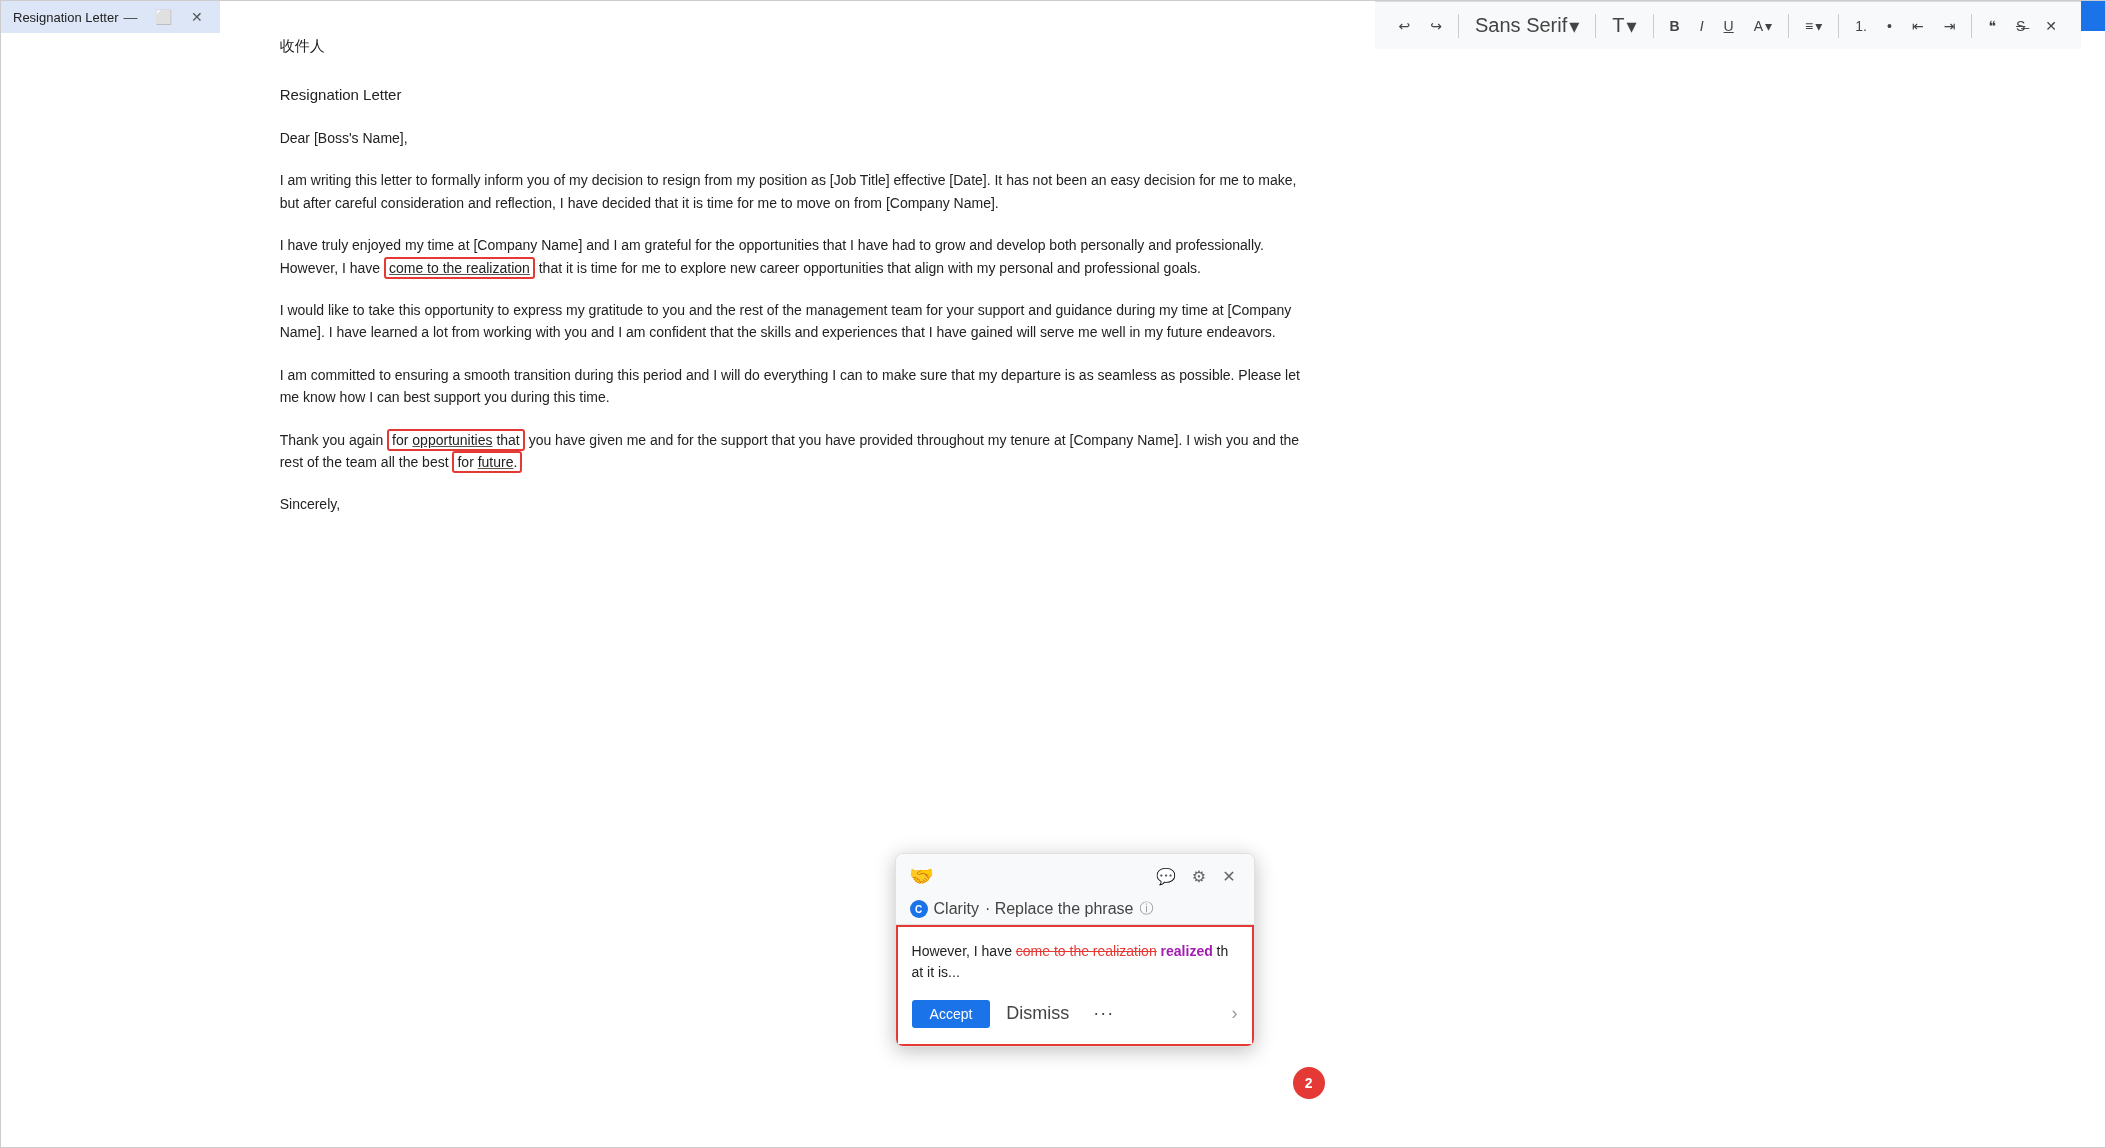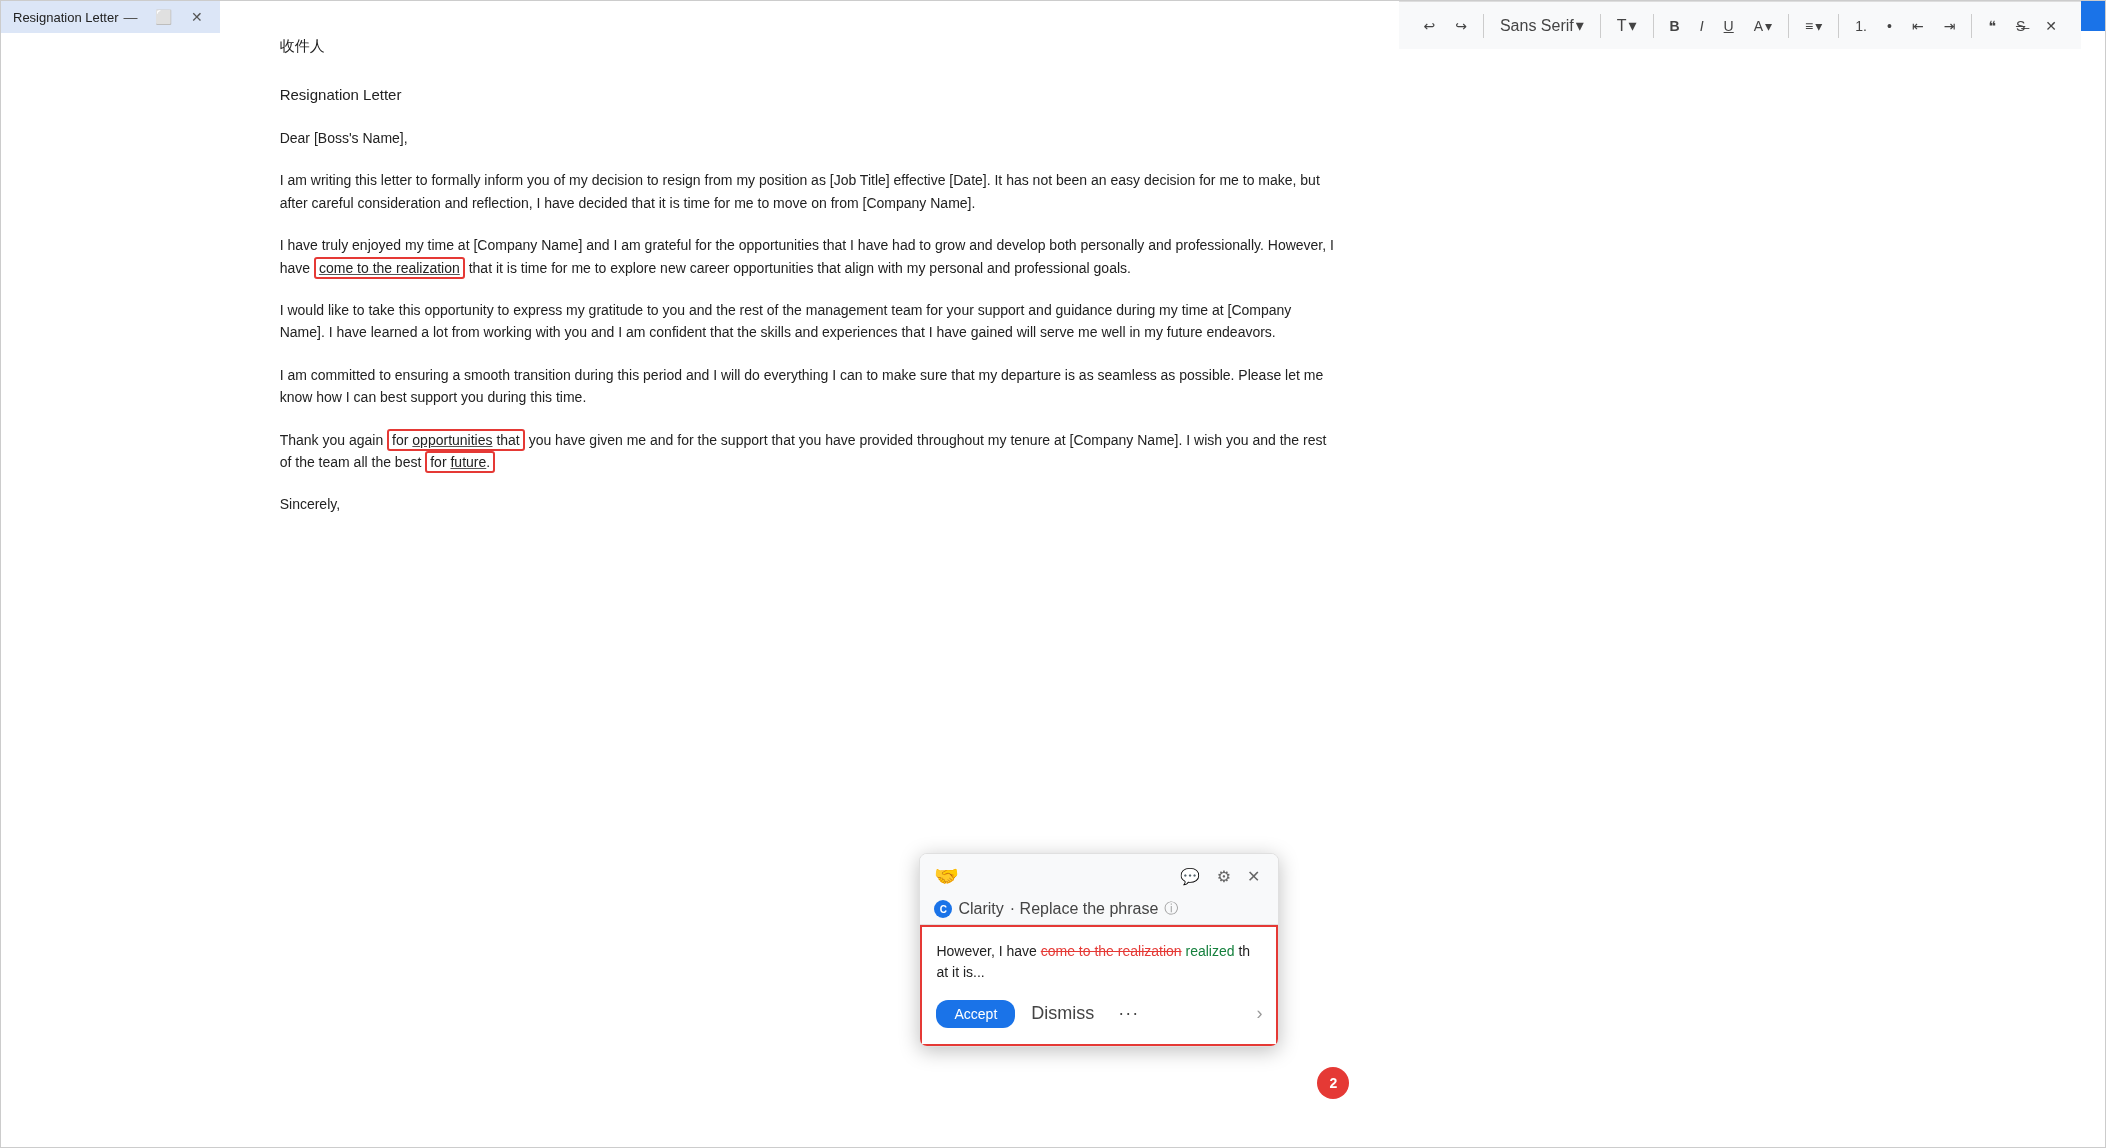--- a/index.html
+++ b/index.html
@@ -79,22 +79,22 @@
       margin-bottom: 20px;
       line-height: 1.6;
     }
 
     .strikethrough-red {
       text-decoration: line-through;
       color: #e53935;
     }
 
     .suggestion-new {
-      color: #15803d;
-      font-weight: 400;
+      color: #a21caf;
+      font-weight: 700;
     }
 
     .underline-phrase {
       text-decoration: underline;
       text-decoration-color: #555;
     }
 
     
     .toolbar {
       height: 48px;
@@ -123,21 +123,21 @@
     .toolbar-separator {
       width: 1px;
       height: 24px;
       background: #ccc;
       margin: 0 4px;
     }
 
     .toolbar-font {
       border: none;
       background: none;
-      font-size: 16px;
+      font-size: 20px;
       padding: 4px 8px;
       cursor: pointer;
       color: #444;
       display: flex;
       align-items: center;
       gap: 2px;
     }
 
     
     .bottom-bar {
@@ -246,21 +246,21 @@
     .popup-actions {
       display: flex;
       align-items: center;
       gap: 8px;
     }
 
     .btn-accept {
       background: #1a73e8;
       color: white;
       border: none;
-      border-radius: 12px;
+      border-radius: 3px;
       padding: 6px 18px;
       font-size: 14px;
       cursor: pointer;
       font-weight: 500;
     }
 
     .btn-dismiss {
       background: none;
       border: none;
       color: #444;

